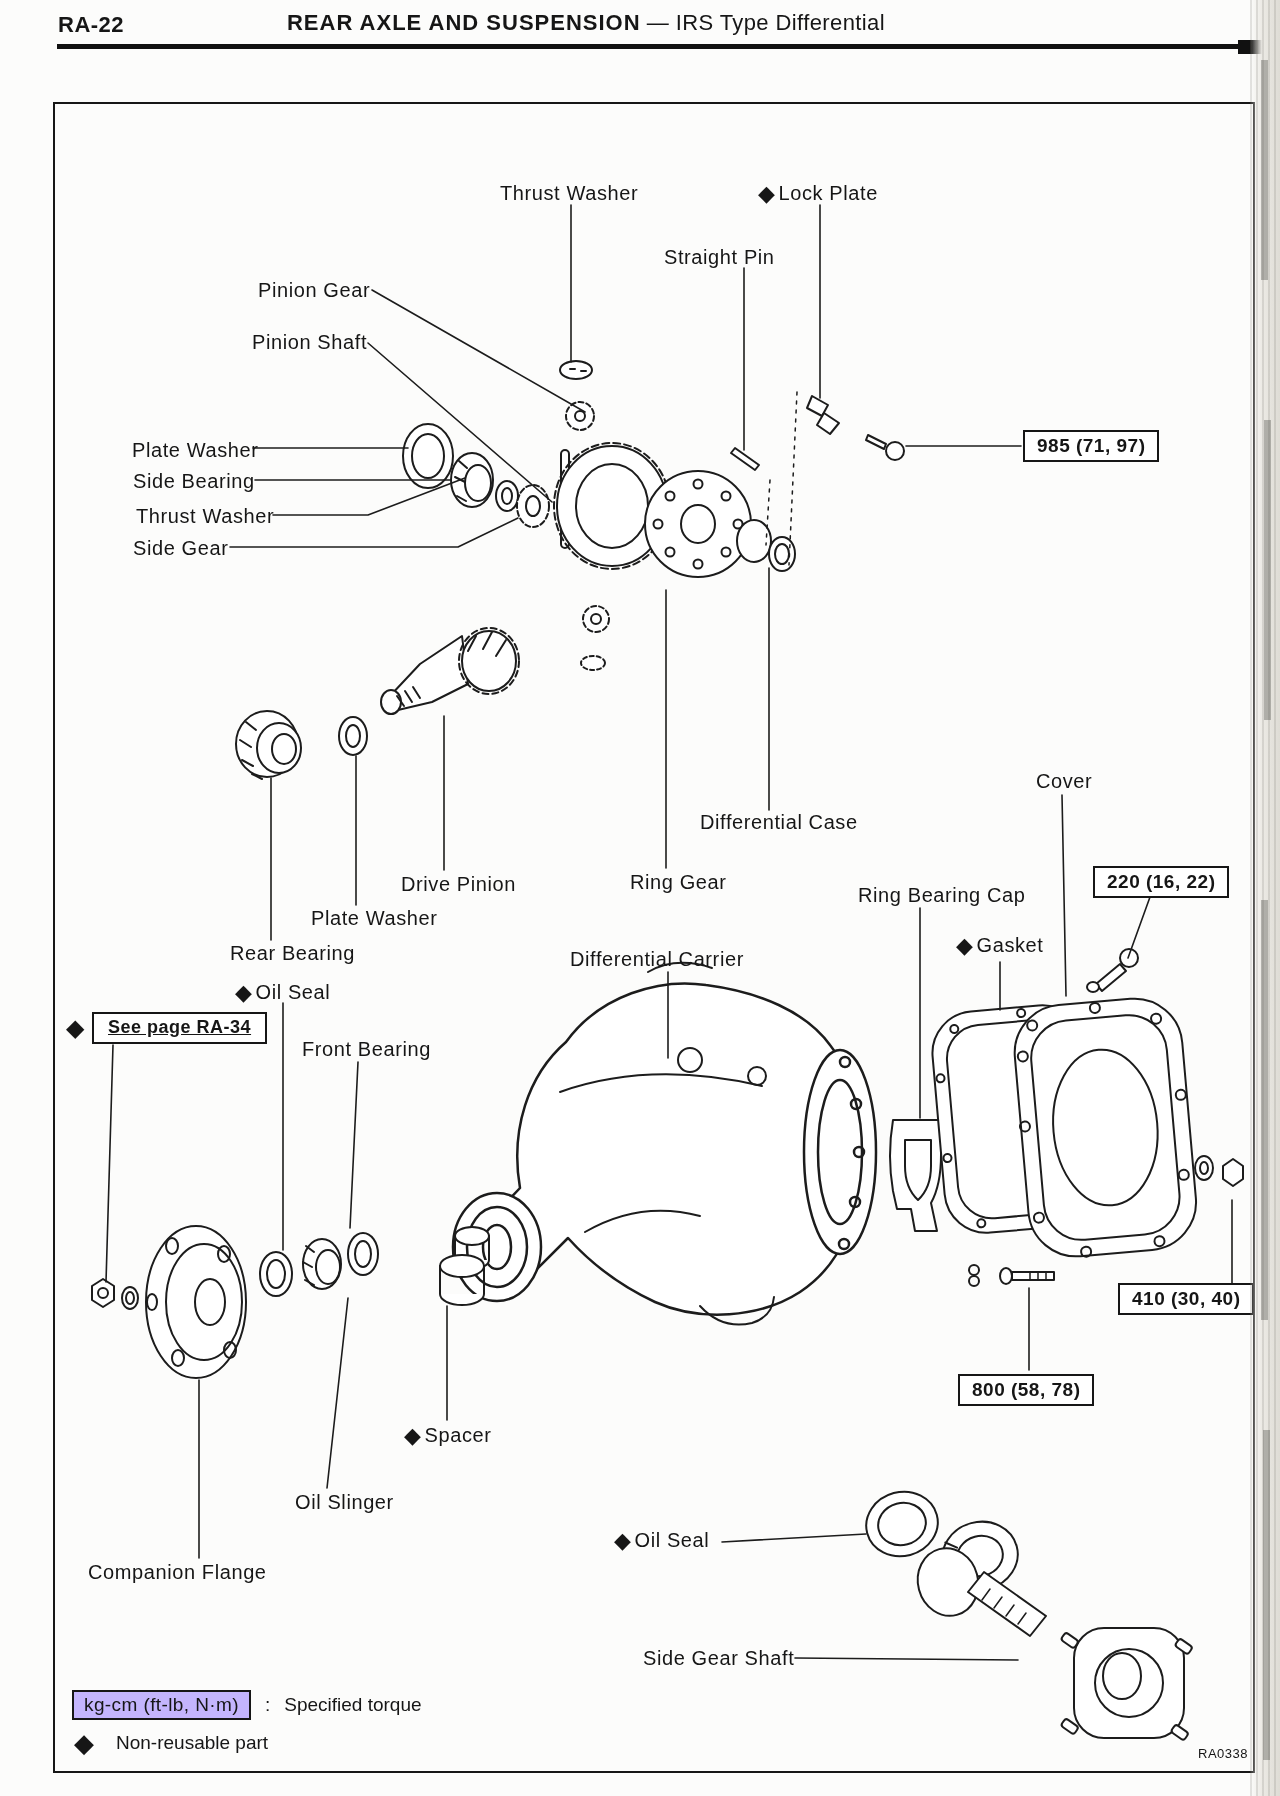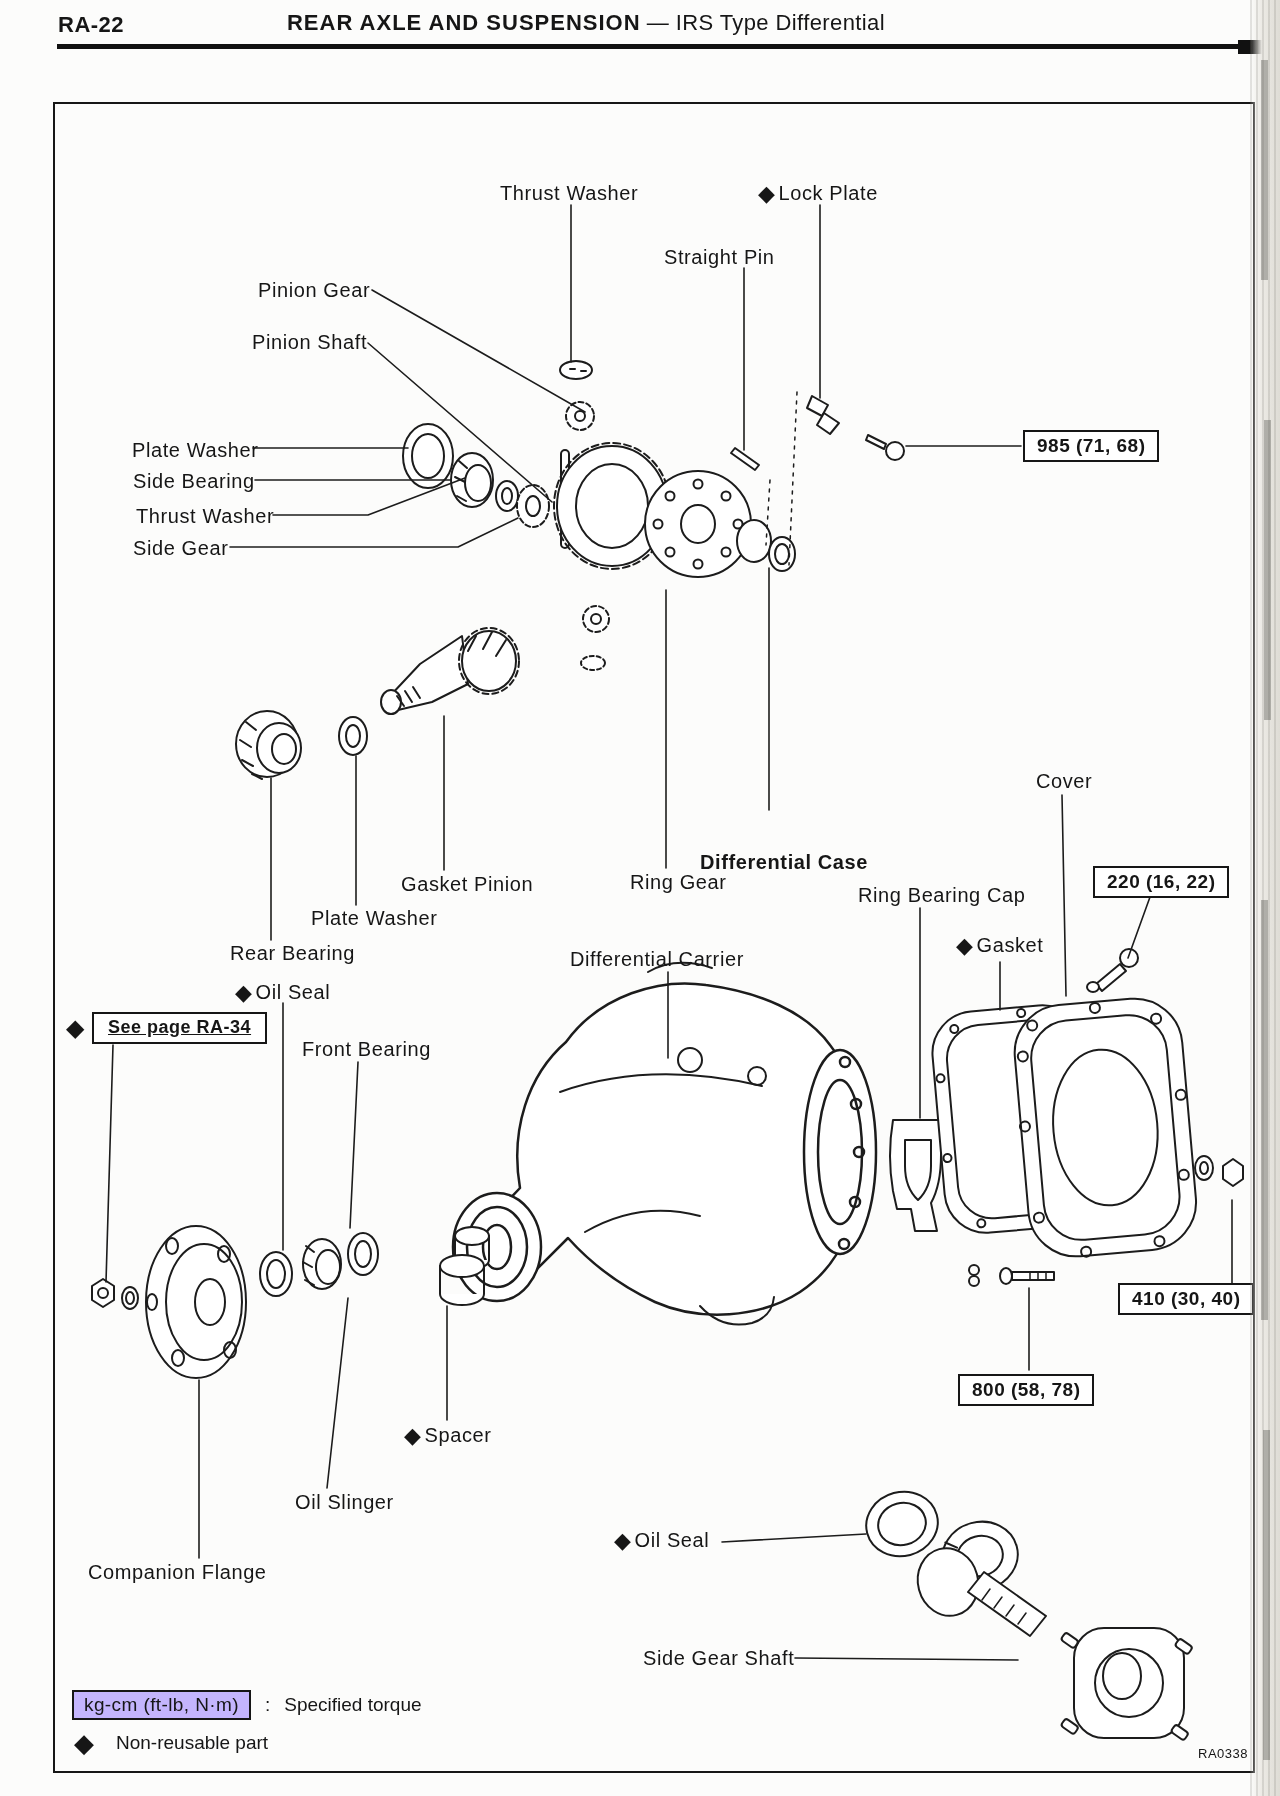--- a/index.html
+++ b/index.html
@@ -329,29 +329,29 @@
   <div class="lbl" style="left:252px;top:332px;"><span>Pinion Shaft</span></div>
 
   <div class="lbl" style="left:132px;top:440px;"><span>Plate Washer</span></div>
 
   <div class="lbl" style="left:133px;top:471px;"><span>Side Bearing</span></div>
 
   <div class="lbl" style="left:136px;top:506px;"><span>Thrust Washer</span></div>
 
   <div class="lbl" style="left:133px;top:538px;"><span>Side Gear</span></div>
 
-  <div class="torque" style="left:1023px;top:430px;">985 (71, 68)</div>
+  <div class="torque" style="left:1023px;top:430px;">985 (71, 97)</div>
 
   <div class="lbl" style="left:1036px;top:771px;"><span>Cover</span></div>
 
-  <div class="lbl" style="left:700px;top:852px;font-weight:bold;"><span>Differential Case</span></div>
+  <div class="lbl" style="left:700px;top:812px;"><span>Differential Case</span></div>
 
   <div class="lbl" style="left:630px;top:872px;"><span>Ring Gear</span></div>
 
-  <div class="lbl" style="left:401px;top:874px;"><span>Gasket Pinion</span></div>
+  <div class="lbl" style="left:401px;top:874px;"><span>Drive Pinion</span></div>
 
   <div class="lbl" style="left:858px;top:885px;"><span>Ring Bearing Cap</span></div>
 
   <div class="torque" style="left:1093px;top:866px;">220 (16, 22)</div>
 
   <div class="lbl" style="left:311px;top:908px;"><span>Plate Washer</span></div>
 
   <div class="lbl" style="left:956px;top:934px;"><span class="dia">◆</span><span>Gasket</span></div>
 
   <div class="lbl" style="left:230px;top:943px;"><span>Rear Bearing</span></div>

